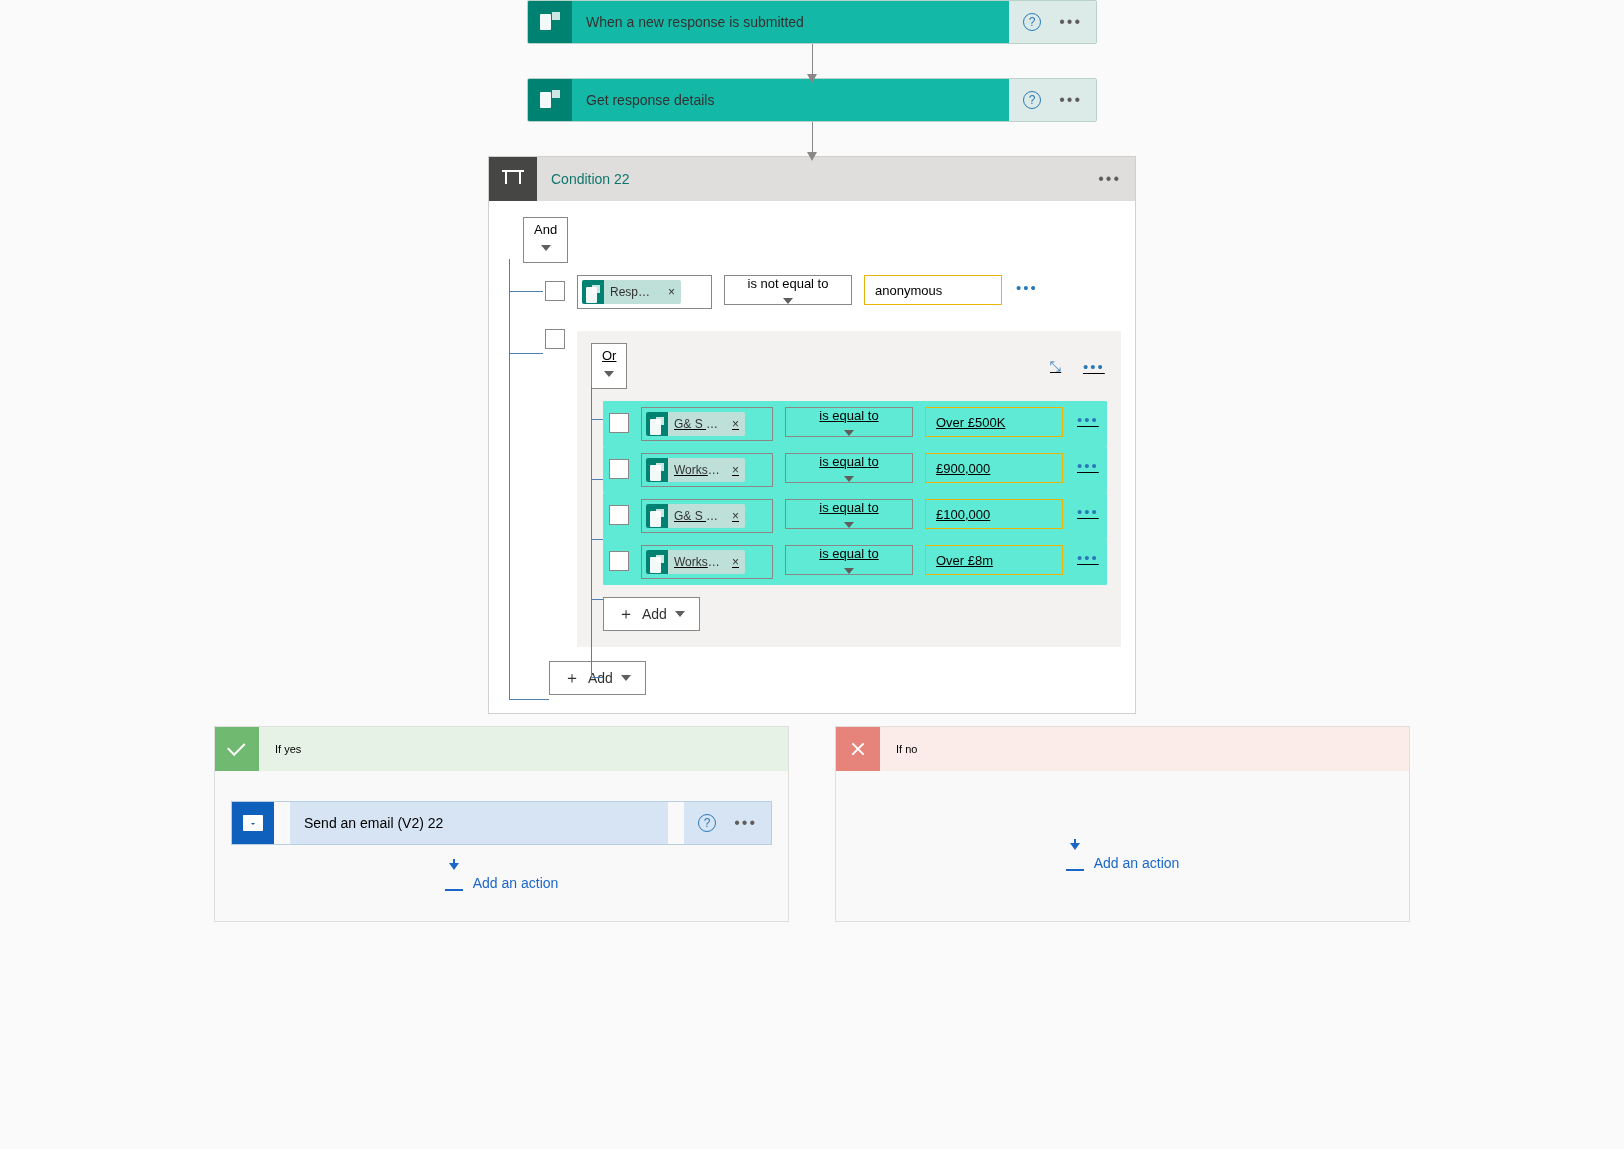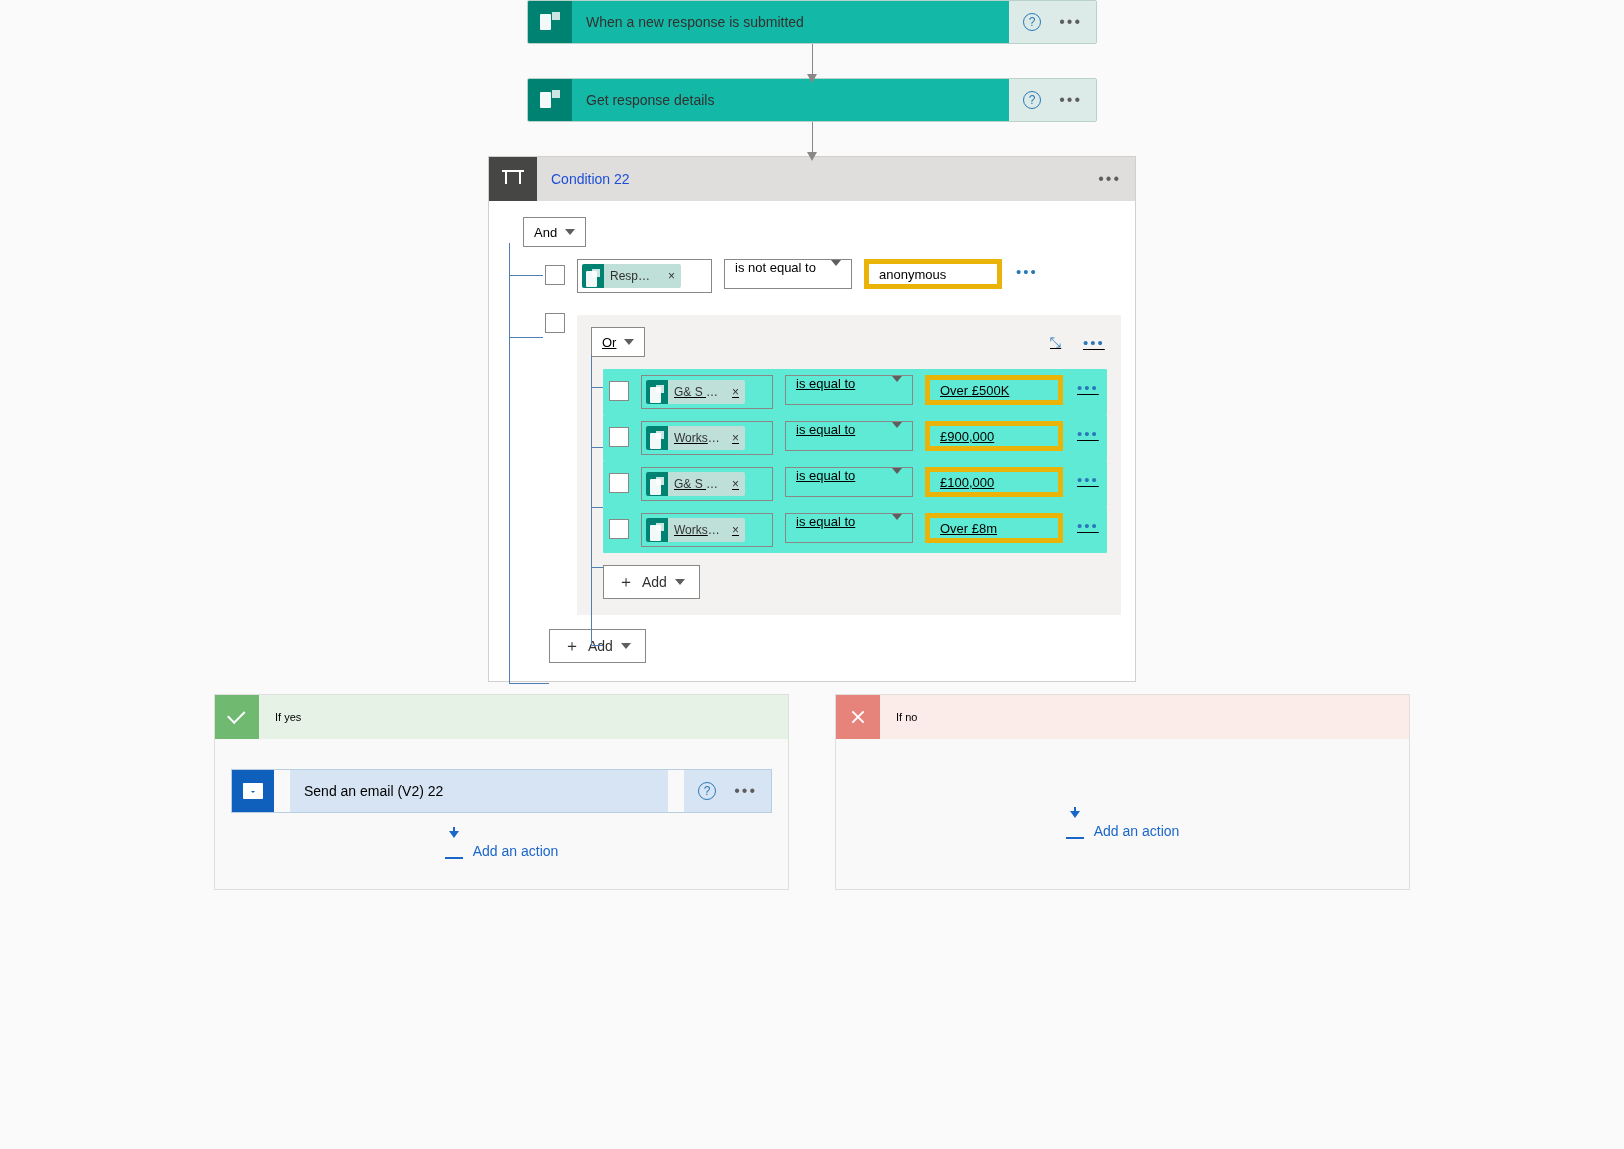--- a/index.html
+++ b/index.html
@@ -42,27 +42,27 @@
   
   .condition {
     width: 648px; margin: 0 auto; border: 1px solid #d2d0ce; background:#fff;
   }
   .condition-head {
     display:flex; align-items:stretch; height: 44px;
   }
   .condition-head .icon-box {
     width: 48px; background:#464644; display:flex; align-items:center; justify-content:center;
   }
-  .condition-head .title { flex:1; background:#e0dedc; display:flex; align-items:center; padding:0 14px; font-size:14px; color:#1d4ed8;}
+  .condition-head .title { flex:1; background:#e0dedc; display:flex; align-items:center; padding:0 14px; font-size:14px; color:#0f766e;}
   .condition-head .right { background:#e0dedc; display:flex; align-items:center; padding:0 14px;}
   .condition-body { padding: 16px 20px 18px 34px; }
 
   .group-selector {
     display:inline-flex; align-items:center; padding:4px 10px; border:1px solid #8a8886;
-    font-size:13px; background:#fff; gap:8px; height:30px;
+    font-size:13px; background:#fff; gap:8px; height:46px;flex-direction:column;
   }
   .chev {
     display:inline-block; width:10px; height:6px; position:relative;
   }
   .chev::before{
     content:''; position:absolute; inset:0;
     border-left:5px solid transparent; border-right:5px solid transparent;
     border-top:6px solid #605e5c;
   }
 
@@ -80,24 +80,24 @@
   .token {
     display:inline-flex; align-items:center; height:24px; background:#bfe0d9;
     font-size:12px; color:#323130; border-radius:2px; overflow:hidden;
   }
   .token .ticon { width:22px; height:24px; background:#008272; display:flex; align-items:center; justify-content:center; }
   .token .tlabel { padding:0 6px; max-width:58px; white-space:nowrap; overflow:hidden; text-overflow:ellipsis;}
   .token .tx { padding:0 6px; color:#323130; cursor:default; font-size:12px;}
 
   .op-select {
     border:1px solid #8a8886; font-size:13px; height:30px; width:128px;
-    display:flex; align-items:flex-start; justify-content:space-between; padding:0 10px;
+    display:flex; align-items:center; justify-content:space-between; padding:0 10px;flex-direction:column;
   }
   .val-input {
-    border:5px solid #eab308; font-size:13px; height:30px; width:138px; padding:0 10px;
+    border:1px solid #eab308; font-size:13px; height:30px; width:138px; padding:0 10px;
     display:flex; align-items:center;
   }
   .row-more { color:#2a7ab9; font-size:15px; letter-spacing:2px; padding:4px 2px;}
 
   .subgroup {
     background:#f3f2f1; padding:12px 14px 16px 14px; position:relative; margin-top:8px;
     width: 570px;
   }
   .subgroup .sg-top { display:flex; justify-content:space-between; align-items:center; }
   .collapse-ic {

